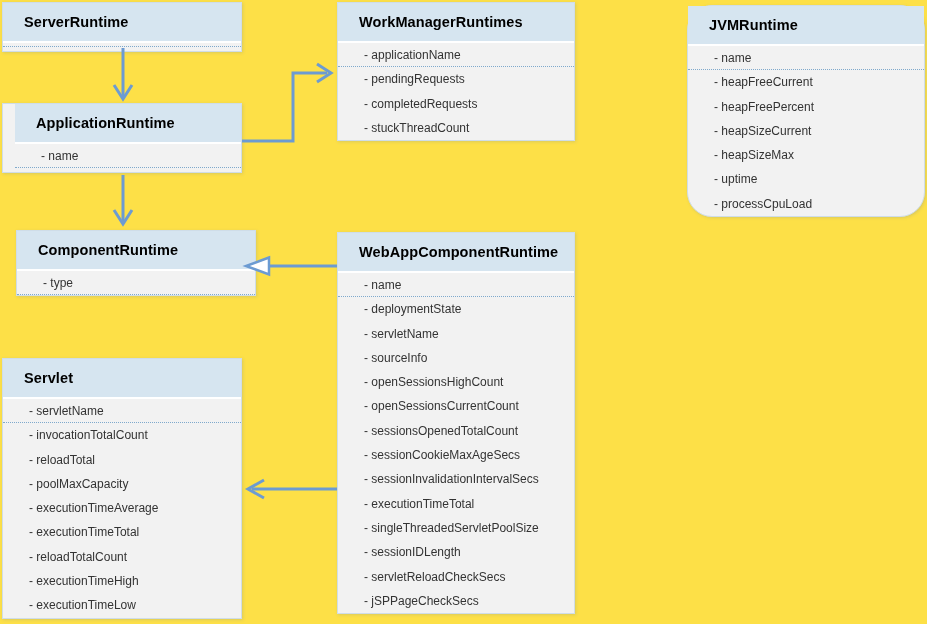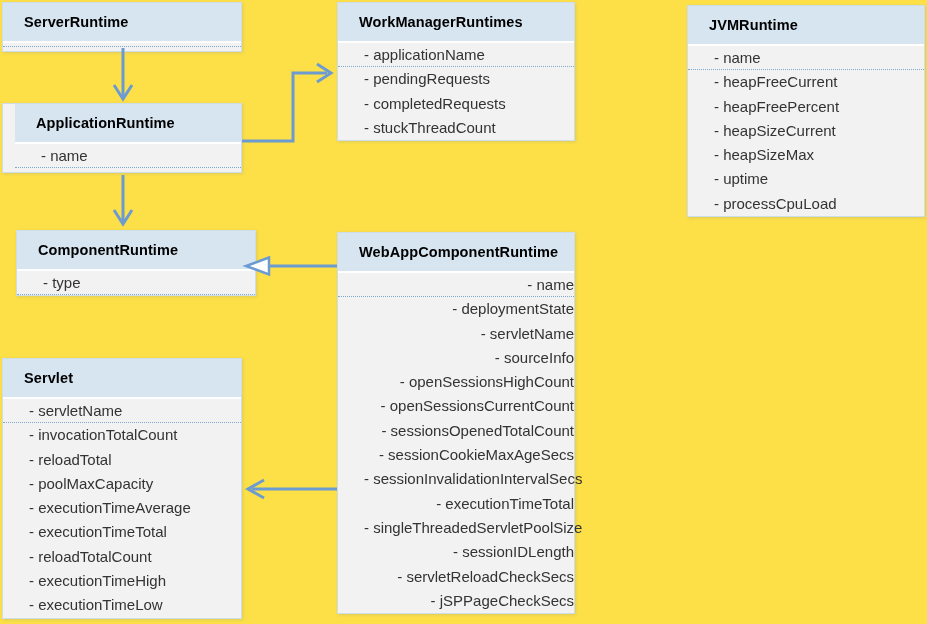--- a/index.html
+++ b/index.html
@@ -31,37 +31,37 @@
     background:var(--header-fill);
     border-bottom:2px solid #ffffff;
     display:flex;align-items:center;
     padding-left:21px;
     font-size:14.5px;font-weight:bold;color:var(--title-text);
     letter-spacing:0.1px;
   }
   .attr-row{
     height:24.3px;line-height:24.3px;
     padding-left:26px;
-    font-size:15px;color:var(--attribute-text);
+    font-size:12px;color:var(--attribute-text);
     white-space:nowrap;
   }
   .uml-attrs .attr-row:first-child{
     border-bottom:1px dotted var(--divider);
     box-sizing:border-box;
   }
   .empty-key{height:3px;border-bottom:1px dotted var(--divider);}
   .empty-rest{height:4px;}
   
   .pos-server   {left:2px;  top:2px;  width:240px;}
   .pos-app      {left:2px;  top:103px;width:240px;padding-left:12px;}
   .pos-component{left:16px;  top:230px;width:240px;}
   .pos-servlet  {left:2px;  top:358px;width:240px;}
   .pos-workmgr  {left:337px;top:2px;  width:238px;}
-  .pos-webapp   {left:337px;top:232px;width:238px;text-align:right;}
-  .pos-jvm      {left:687px;top:5px;  width:238px;}
+  .pos-webapp   {left:337px;top:232px;width:238px;}
+  .pos-jvm      {left:687px;top:5px;  width:238px;border-radius:25px;}
   .arrow-layer{
     position:absolute;left:0;top:0;width:927px;height:624px;
     pointer-events:none;
   }
 </style>
 </head>
 <body>
 
 <div class="canvas">
 

